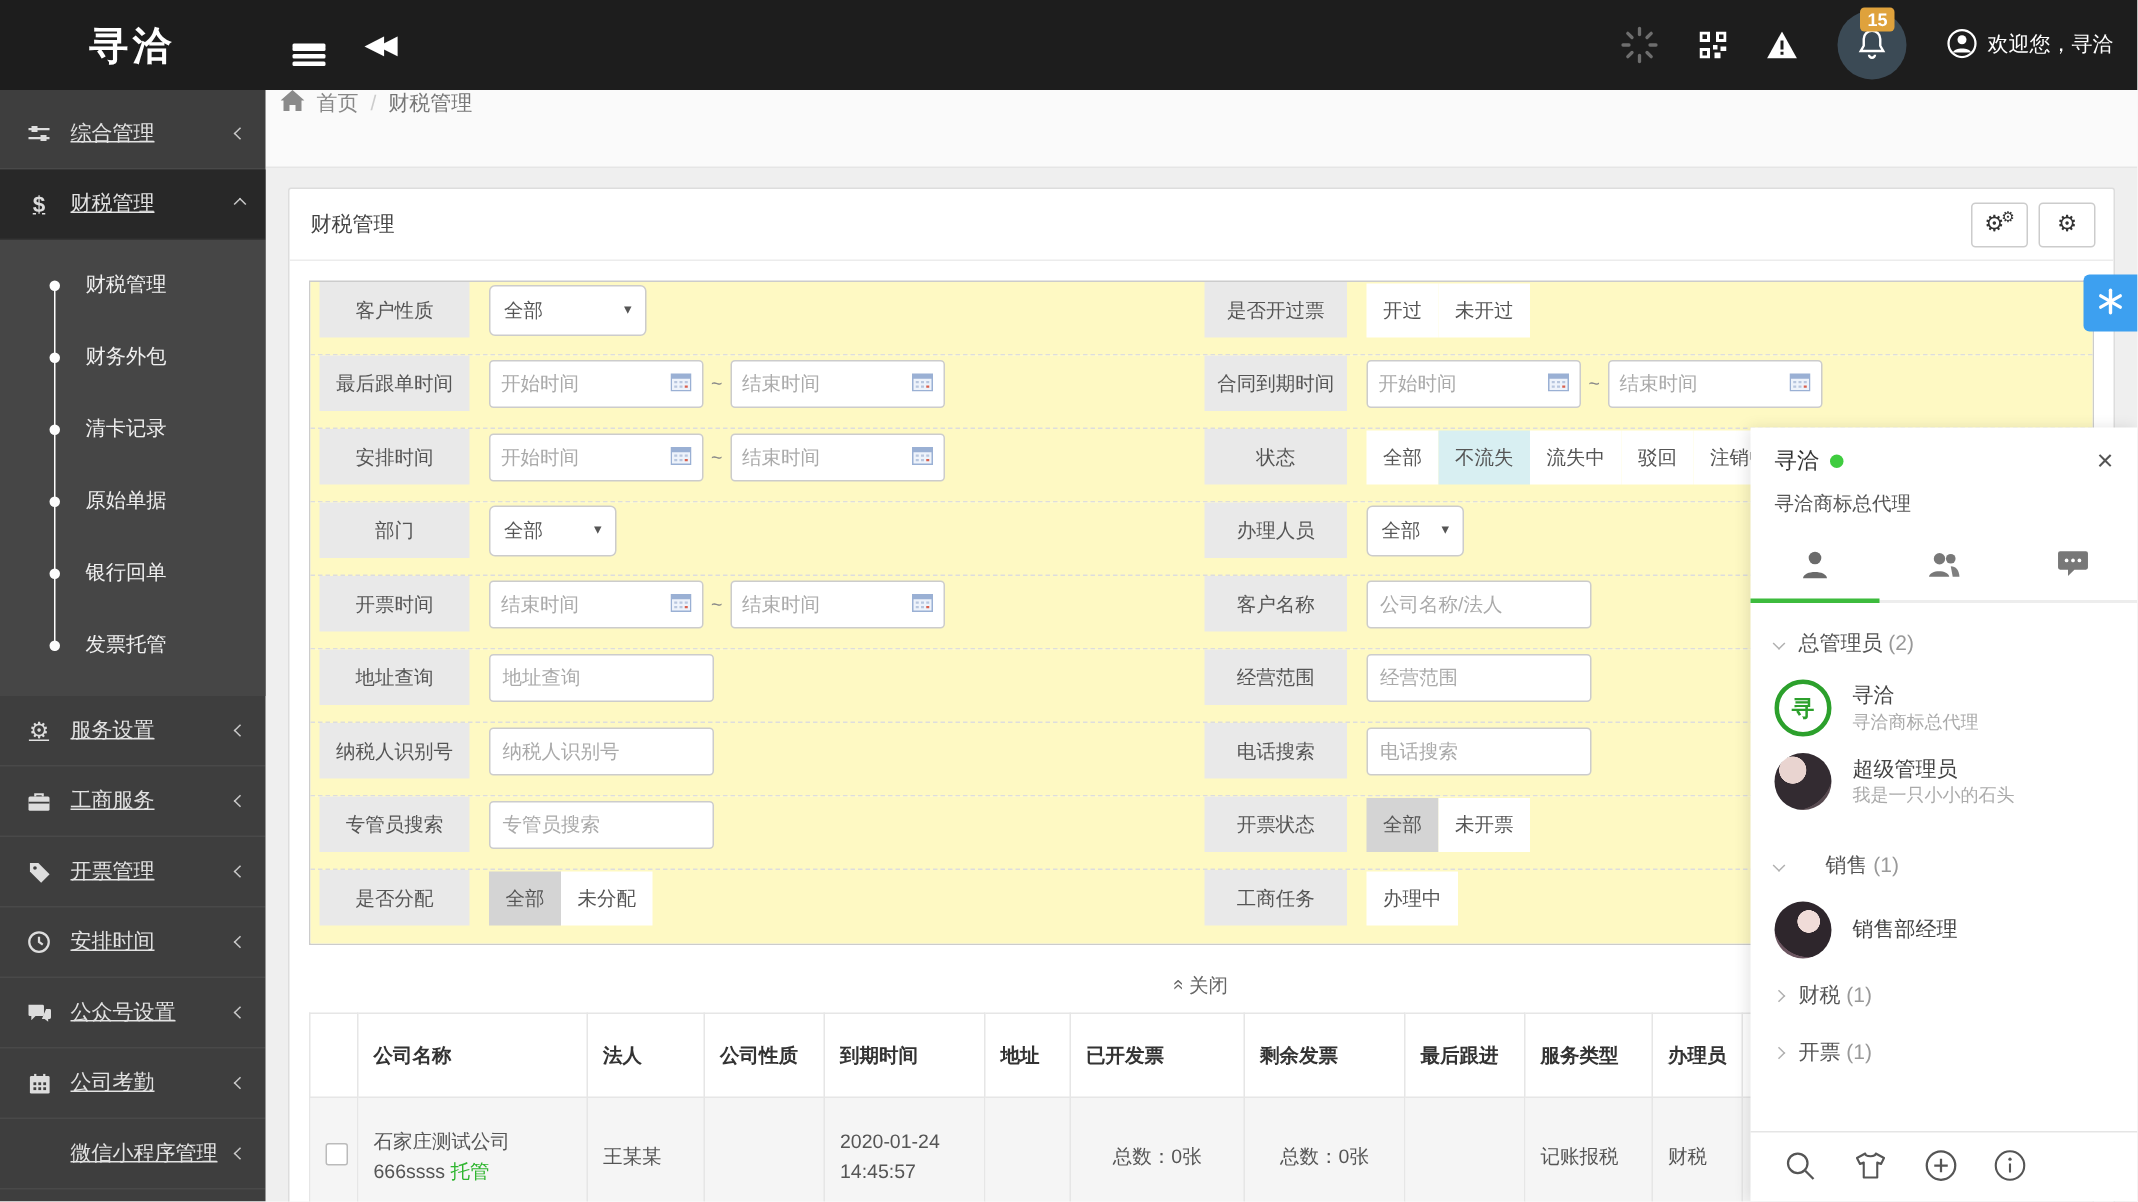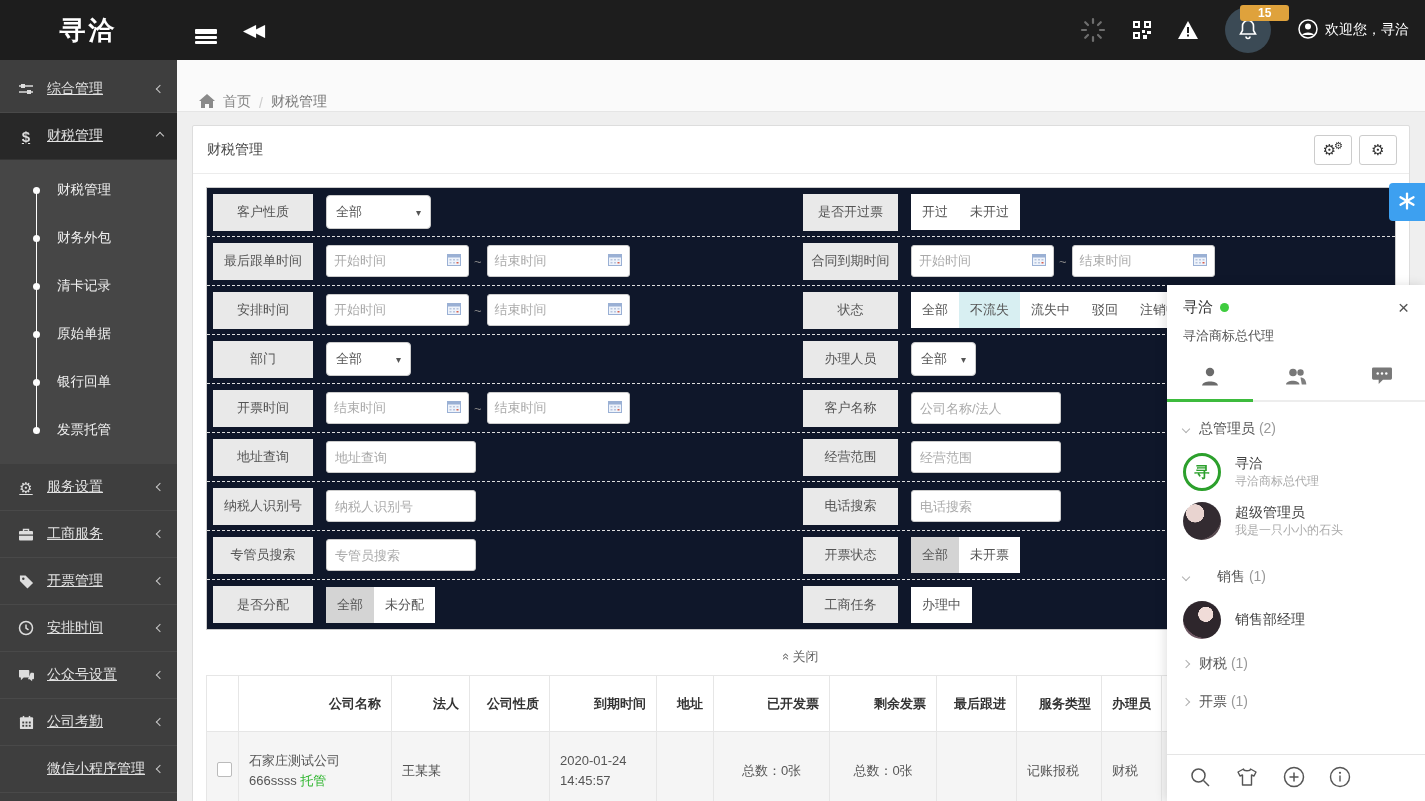--- a/index.html
+++ b/index.html
@@ -8,21 +8,21 @@
 
   
   .topbar{position:absolute;top:0;left:0;right:0;height:60px;background:#1d1d1d;display:flex;align-items:center;z-index:6;}
   .logo{width:177px;text-align:center;color:#fff;font-size:26px;font-weight:bold;letter-spacing:3px;}
   .tb-icon{color:#fff;display:inline-flex;align-items:center;justify-content:center;cursor:pointer;}
   .hamburger{margin-left:18px;}
   .hamburger div{width:22px;height:3px;background:#fff;margin:2px 0;border-radius:1px;}
   .backarrows{margin-left:26px;color:#fff;font-size:17px;letter-spacing:-4px;}
   .tb-right{margin-left:auto;display:flex;align-items:center;gap:27px;padding-right:16px;}
   .bell-wrap{width:46px;height:46px;border-radius:50%;background:#3b4a55;position:relative;display:flex;align-items:center;justify-content:center;cursor:pointer;}
-  .badge{position:absolute;top:-2px;left:15px;background:#dfa23c;color:#fff;font-size:12px;font-weight:bold;padding:2px 18px;border-radius:3px;line-height:1;}
+  .badge{position:absolute;top:-2px;left:15px;background:#dfa23c;color:#fff;font-size:12px;font-weight:bold;padding:2px 5px;border-radius:3px;line-height:1;}
   .welcome{color:#fff;font-size:14px;display:flex;align-items:center;gap:7px;cursor:pointer;}
 
   
   .sidebar{position:absolute;top:60px;left:0;bottom:0;width:177px;background:#3e3e3e;z-index:5;padding-top:6px;}
   .sitem{height:47px;display:flex;align-items:center;padding:0 14px 0 16px;color:#e2e2e2;font-size:14px;border-bottom:1px solid rgba(255,255,255,.06);cursor:pointer;text-decoration:underline;}
   .sitem .sicon{width:20px;margin-right:11px;display:inline-flex;justify-content:center;color:#ddd;}
   .sitem.expanded{background:#282828;}
   .chv{display:inline-block;width:6px;height:6px;border-right:1.6px solid currentColor;border-bottom:1.6px solid currentColor;}
   .chv-down{transform:rotate(45deg);}
   .chv-right{transform:rotate(-45deg);}
@@ -30,35 +30,35 @@
   .chv-up{transform:rotate(225deg);}
   .sitem .chv{margin-left:auto;color:#c9c9c9;}
   .submenu{background:#464646;position:relative;padding:6px 0 10px;}
   .submenu::before{content:'';position:absolute;left:36px;top:28px;bottom:30px;width:1px;background:#fdfdfd;}
   .subitem{height:48px;display:flex;align-items:center;padding-left:57px;color:#f0f0f0;font-size:13.5px;position:relative;cursor:pointer;}
   .subitem::before{content:'';position:absolute;left:33px;top:21px;width:7px;height:7px;border-radius:50%;background:#fdfdfd;}
   .dollar{font-weight:bold;font-size:15px;}
   .gearchar{font-size:15px;line-height:1;}
 
   
-  .crumbbar{position:absolute;left:177px;top:60px;right:0;height:52px;background:#fafafa;border-bottom:1px solid #e5e5e5;display:flex;align-items:flex-end;padding-left:22px;color:#888;font-size:14px;gap:8px;z-index:1;}
+  .crumbbar{position:absolute;left:177px;top:60px;right:0;height:52px;background:#fafafa;border-bottom:1px solid #e5e5e5;display:flex;align-items:flex-start;padding-left:10px;color:#888;font-size:14px;gap:8px;z-index:1;}
   .crumb-sep{color:#ccc;}
   .crumb-cur{color:#777;}
 
   
   .main{position:absolute;left:177px;top:112px;right:0;bottom:0;background:#efefef;}
   .panel{position:absolute;left:15px;right:15px;top:13px;height:880px;background:#fff;border:1px solid #ddd;border-radius:2px;}
   .panel-h{height:48px;border-bottom:1px solid #ececec;display:flex;align-items:center;padding:0 12px 0 14px;font-size:14px;color:#444;}
   .panel-btns{margin-left:auto;display:flex;gap:7px;}
   .hbtn{min-width:38px;height:30px;border:1px solid #ccc;border-radius:3px;background:#fff;display:flex;align-items:center;justify-content:center;color:#333;cursor:pointer;padding:0 6px;}
   .hbtn .small-gear{font-size:10px;margin-left:-2px;margin-top:-8px;}
 
   
   .filterbox{margin:13px;border:1px solid #ccc;}
-  .frow{display:flex;align-items:center;height:49px;border-bottom:1px dashed #ddd;padding:0 6px;background:#0f172a;}
+  .frow{display:flex;align-items:flex-start;height:49px;border-bottom:1px dashed #ddd;padding:0 6px;background:#fef9c3;}
   .frow:last-child{border-bottom:none;}
   .fc{display:flex;align-items:center;}
   .fc-l{width:578px;flex:0 0 auto;}
   .fc-r{flex:1;min-width:0;padding-left:12px;}
   .flabel{width:100px;height:37px;background:#e9e9e9;color:#555;font-size:13px;display:flex;align-items:center;justify-content:center;margin-right:13px;flex:0 0 auto;}
   .fc-r .flabel{width:95px;}
   .fselect{height:34px;border:1px solid #ccc;border-radius:4px;background:#fff;display:flex;align-items:center;justify-content:space-between;padding:0 9px;font-size:13px;color:#555;cursor:pointer;}
   .w105{width:105px;} .w85{width:85px;} .w65{width:65px;}
   .caret{font-size:10px;color:#555;}
   .fdate{width:143px;height:32px;border:1px solid #ccc;border-radius:3px;background:#fff;display:flex;align-items:center;justify-content:space-between;padding:0 7px;color:#aaa;font-size:13px;cursor:pointer;}
@@ -70,21 +70,21 @@
   .chip.sel-gray{background:#d4d4d4;}
   .chip.sel-cyan{background:#d8eff2;}
 
   .collapsebar{text-align:center;color:#666;font-size:13px;padding:5px 0 9px;cursor:pointer;}
   .rot90{display:inline-block;transform:rotate(90deg);font-size:13px;color:#666;margin-right:2px;}
 
   
   .tblwrap{margin:0 13px;}
   table{border-collapse:collapse;width:100%;table-layout:fixed;}
   th,td{border:1px solid #e6e6e6;font-size:13px;padding:10px;vertical-align:middle;overflow:hidden;white-space:nowrap;}
-  thead th{background:#fff;color:#333;font-weight:bold;text-align:right;height:56px;padding-left:10px;}
+  thead th{background:#fff;color:#333;font-weight:bold;text-align:left;height:56px;padding-left:10px;}
   tbody tr.datarow td{background:#f5f5f5;height:78px;color:#555;}
   .cb{width:15px;height:15px;border:1px solid #bbb;border-radius:2px;background:#fff;display:inline-block;cursor:pointer;}
   .red{color:#f00;}
   .green{color:#2eb52e;}
   .cline{line-height:1.5;white-space:nowrap;}
 
   
   .fab{position:absolute;right:0;top:183px;width:36px;height:38px;background:#3da0f0;border-radius:4px 0 0 4px;display:flex;align-items:center;justify-content:center;z-index:7;cursor:pointer;}
 
   

